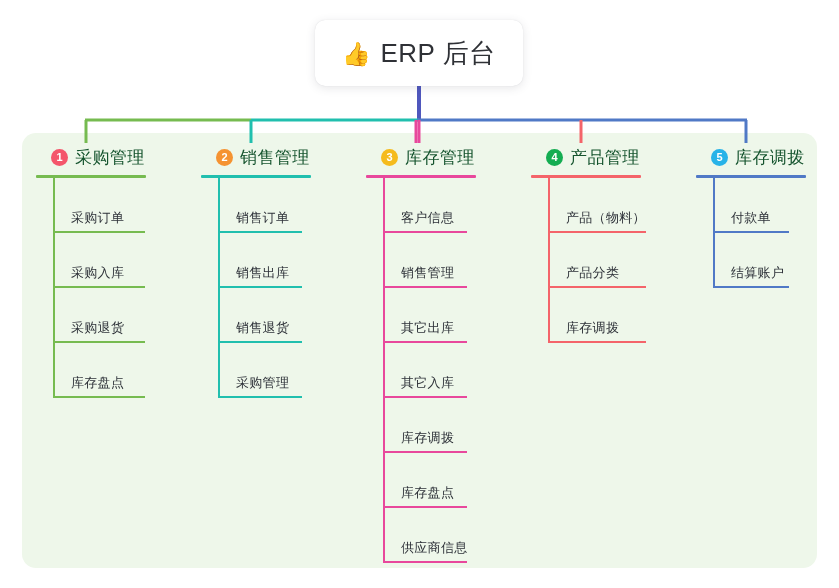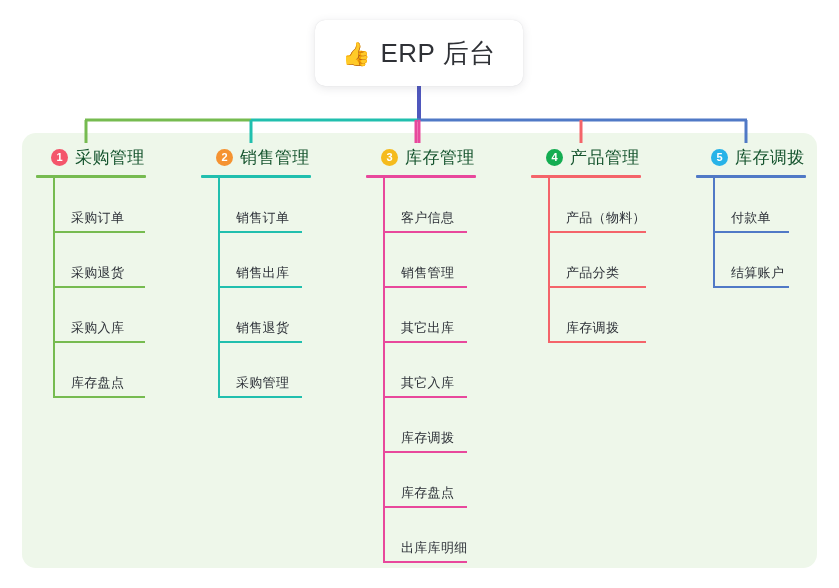--- a/index.html
+++ b/index.html
@@ -178,28 +178,28 @@
           <span class="badge" style="background: rgb(244, 86, 107);">1</span>
           <span class="col-title">采购管理</span>
         </div>
         <div class="col-rule" style="background: rgb(118, 187, 80); width: 110px;"></div>
         <div class="items">
           <div class="item">
             <span class="label">采购订单</span>
             <span class="underline" style="width: 90px;"></span>
           </div>
           <div class="item">
+            <span class="label">采购入库</span>
+            <span class="underline" style="width: 90px;"></span>
+          </div>
+          <div class="item">
             <span class="label">采购退货</span>
             <span class="underline" style="width: 90px;"></span>
           </div>
           <div class="item">
-            <span class="label">采购入库</span>
-            <span class="underline" style="width: 90px;"></span>
-          </div>
-          <div class="item">
             <span class="label">库存盘点</span>
             <span class="underline" style="width: 90px;"></span>
           </div>
         </div>
       </div>
       <div class="column" style="left: 201px; color: rgb(33, 191, 174);">
         <div class="col-head">
           <span class="badge" style="background: rgb(245, 147, 50);">2</span>
           <span class="col-title">销售管理</span>
         </div>
@@ -248,21 +248,21 @@
           </div>
           <div class="item">
             <span class="label">库存调拨</span>
             <span class="underline" style="width: 82px;"></span>
           </div>
           <div class="item">
             <span class="label">库存盘点</span>
             <span class="underline" style="width: 82px;"></span>
           </div>
           <div class="item">
-            <span class="label">出库库明细</span>
+            <span class="label">供应商信息</span>
             <span class="underline" style="width: 82px;"></span>
           </div>
         </div>
       </div>
       <div class="column" style="left: 531px; color: rgb(244, 100, 106);">
         <div class="col-head">
           <span class="badge" style="background: rgb(20, 173, 82);">4</span>
           <span class="col-title">产品管理</span>
         </div>
         <div class="col-rule" style="background: rgb(244, 100, 106); width: 110px;"></div>

